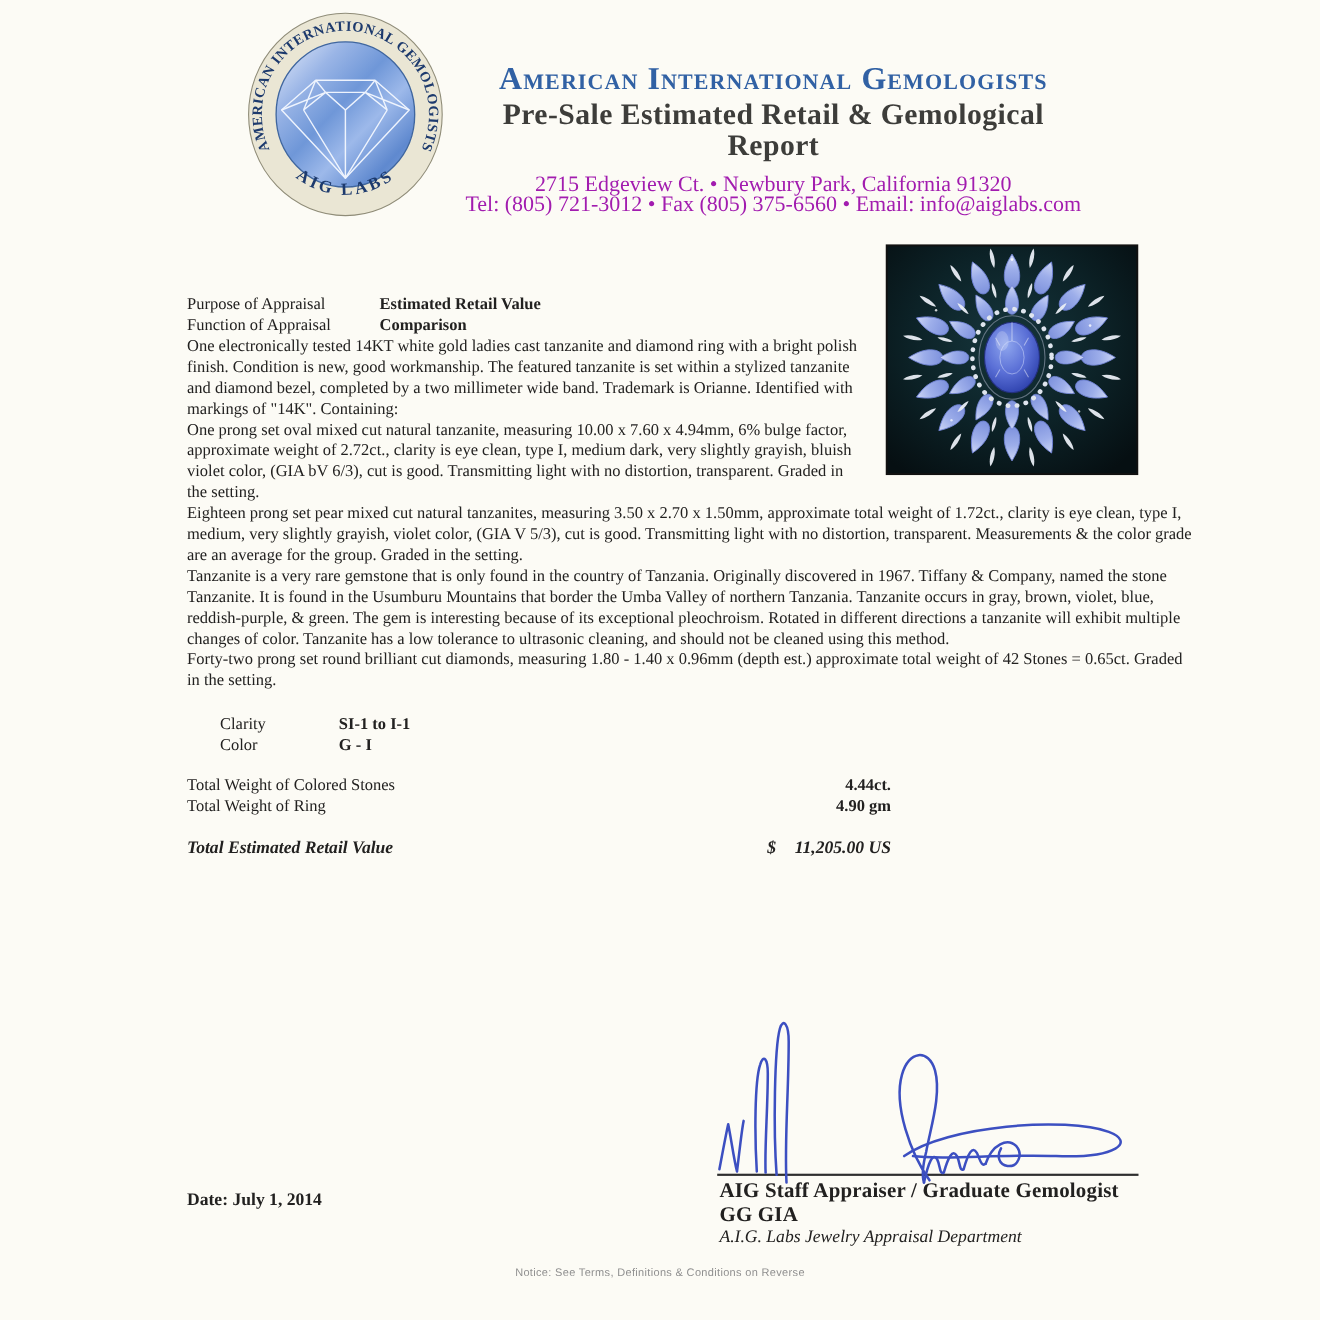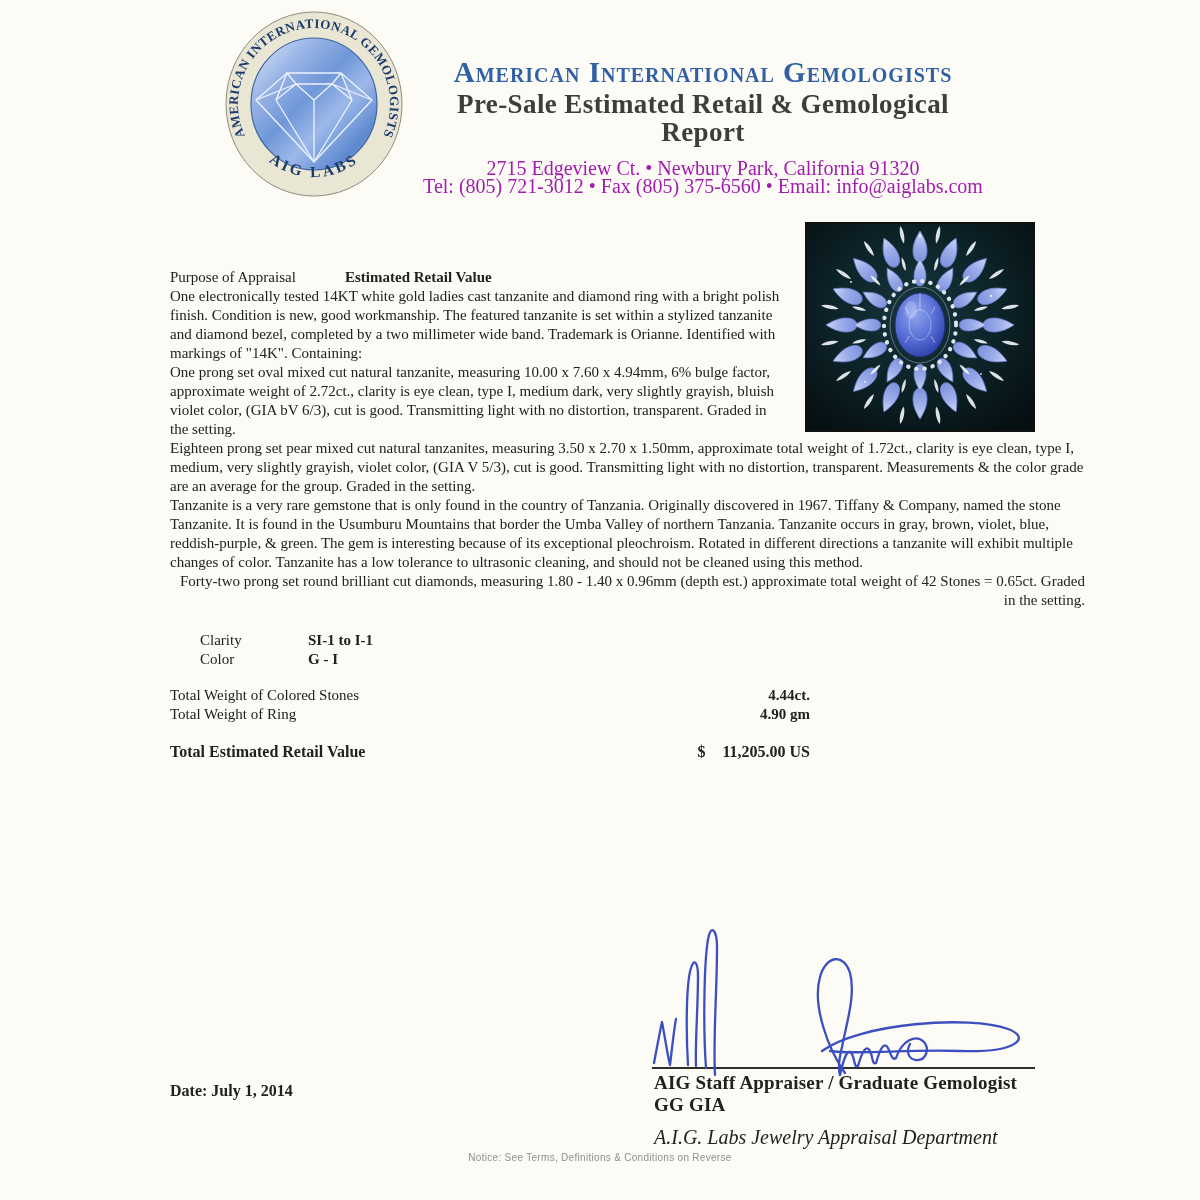--- a/index.html
+++ b/index.html
@@ -31,40 +31,40 @@
 
   .meta { margin-top:46px; }
   .meta-label { display:inline-block; width:175px; }
   .meta-value { font-weight:bold; }
 
   p.para { margin:0; }
   .p1 { margin-top:19px; }
   .p2 { margin-top:16px; }
   .p3 { margin-top:37px; }
   .p4 { margin-top:16px; }
-  .p5 { margin-top:34px;text-align:right; }
+  .p5 { margin-top:34px; }
 
   .grades { margin-top:21px; padding-left:30px; }
   .grade-label { display:inline-block; width:108px; }
   .grade-value { font-weight:bold; }
 
   .totals { margin-top:17px; width:640px; }
   .total-row { display:flex; justify-content:space-between; }
   .total-value { font-weight:bold; }
 
   .grand { margin-top:18px; width:640px; display:flex; justify-content:space-between;
-           font-weight:bold; font-size:16px; }
+           font-weight:bold; font-size:16px;font-style:italic; }
   .grand-right { display:flex; gap:17px; }
 
   
   .sig-block { position:absolute; left:640px; top:925px; width:395px; }
   .sig-svg { display:block; overflow:visible; }
   .sig-rule { border-top:2px solid #2e2e2e; margin-left:12px; }
   .sig-line1 { margin:3px 0 0 14px; font-weight:bold; font-size:19px; letter-spacing:0.2px; }
-  .sig-line2 { margin:10px 0 0 14px; font-style:italic; font-size:20px; }
+  .sig-line2 { margin:0 0 0 14px; font-style:italic; font-size:16px; }
 
   .date-line { position:absolute; left:170px; top:1082px; font-weight:bold; font-size:16px; }
   .notice {
     position:absolute; left:0; top:1152px; width:1200px; text-align:center;
     font-family:"Liberation Sans","DejaVu Sans",sans-serif;
     font-size:10px; color:#8f8f8f; letter-spacing:0.3px;
   }
 </style>
 </head>
 <body>
@@ -218,20 +218,23 @@
           <circle cx="176" cy="152" r="1.1" opacity="0.7"></circle>
           <circle cx="115" cy="14" r="1.2" opacity="0.8"></circle>
         </g>
       </svg>
     </figure>
 
     <div class="meta">
       <div class="meta-row">
         <span class="meta-label">Purpose of Appraisal</span><span class="meta-value">Estimated Retail Value</span>
       </div>
+      <div class="meta-row">
+        <span class="meta-label">Function of Appraisal</span><span class="meta-value">Comparison</span>
+      </div>
     </div>
 
     <p class="para p1">One electronically tested 14KT white gold ladies cast tanzanite and diamond ring with a bright polish finish. Condition is new, good workmanship.  The featured tanzanite is set within a stylized tanzanite and diamond bezel, completed by a two millimeter wide band.  Trademark is Orianne.  Identified with markings of "14K".  Containing:</p>
     <p class="para p2">One prong set oval mixed cut natural tanzanite, measuring 10.00 x 7.60 x 4.94mm,  6% bulge factor, approximate weight of 2.72ct., clarity is eye clean, type I, medium dark, very slightly grayish, bluish violet color, (GIA bV 6/3), cut is good.    Transmitting light with no distortion, transparent. Graded in the setting.</p>
     <p class="para p3">Eighteen prong set pear mixed cut natural tanzanites, measuring 3.50 x 2.70 x 1.50mm,  approximate total weight of 1.72ct., clarity is eye clean, type I, medium, very slightly grayish, violet color, (GIA V 5/3), cut is good.    Transmitting light with no distortion, transparent. Measurements &amp; the color grade are an average for the group. Graded in the setting.</p>
     <p class="para p4">Tanzanite is a very rare gemstone that is only found in the country of Tanzania. Originally discovered in 1967. Tiffany &amp; Company, named the stone Tanzanite. It is found in the Usumburu Mountains that border the Umba Valley of northern Tanzania. Tanzanite occurs in gray, brown, violet, blue, reddish-purple, &amp; green. The gem is interesting because of its exceptional pleochroism. Rotated in different directions a tanzanite will exhibit multiple changes of color. Tanzanite has a low tolerance to ultrasonic cleaning, and should not be cleaned using this method.</p>
     <p class="para p5">Forty-two prong set round brilliant cut diamonds, measuring 1.80 - 1.40 x 0.96mm (depth est.) approximate total weight of 42 Stones = 0.65ct.  Graded in the setting.</p>
 
     <div class="grades">
       <div>

